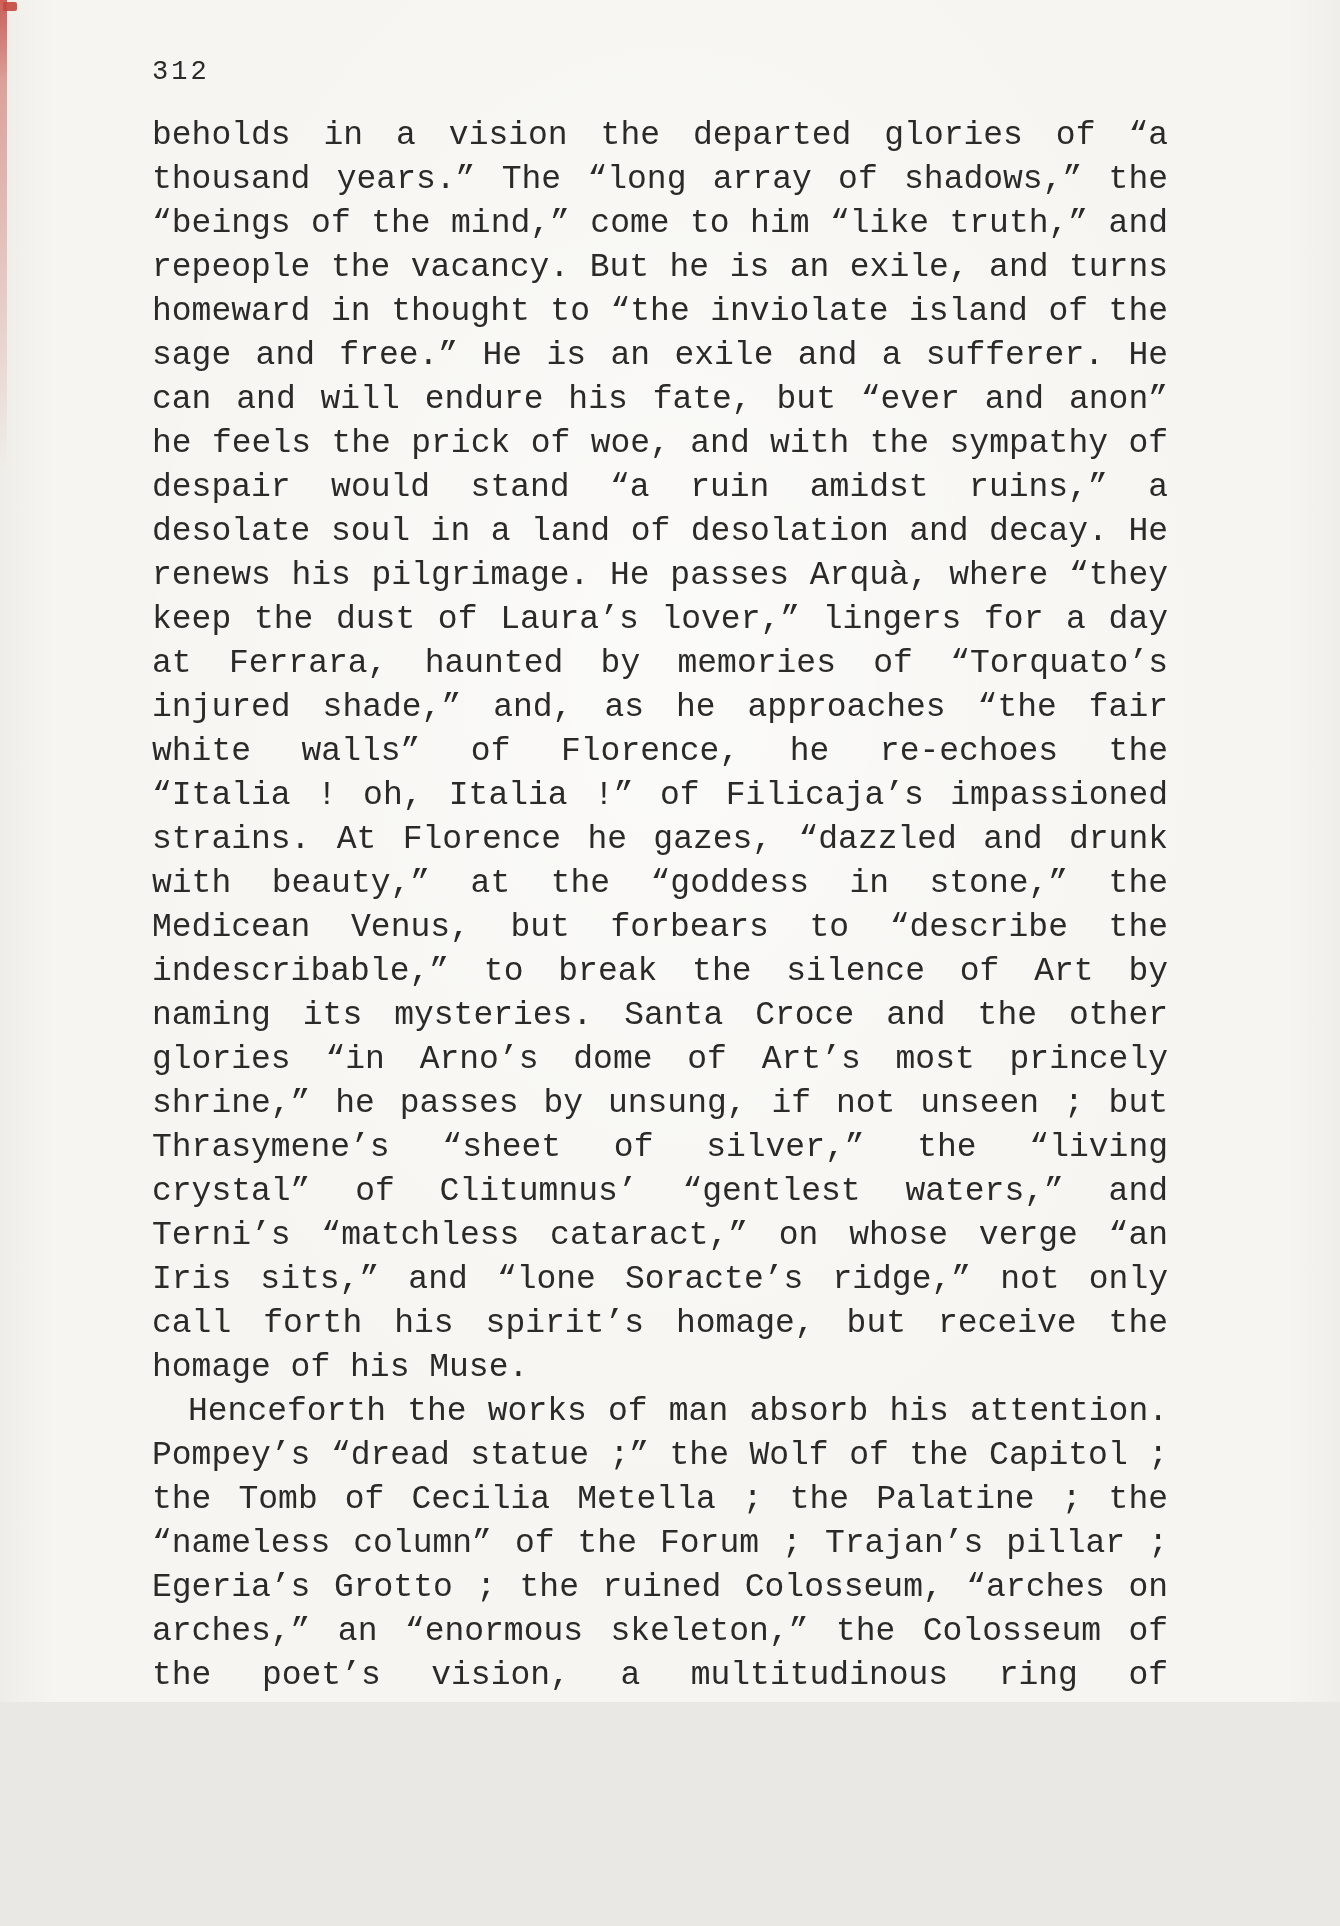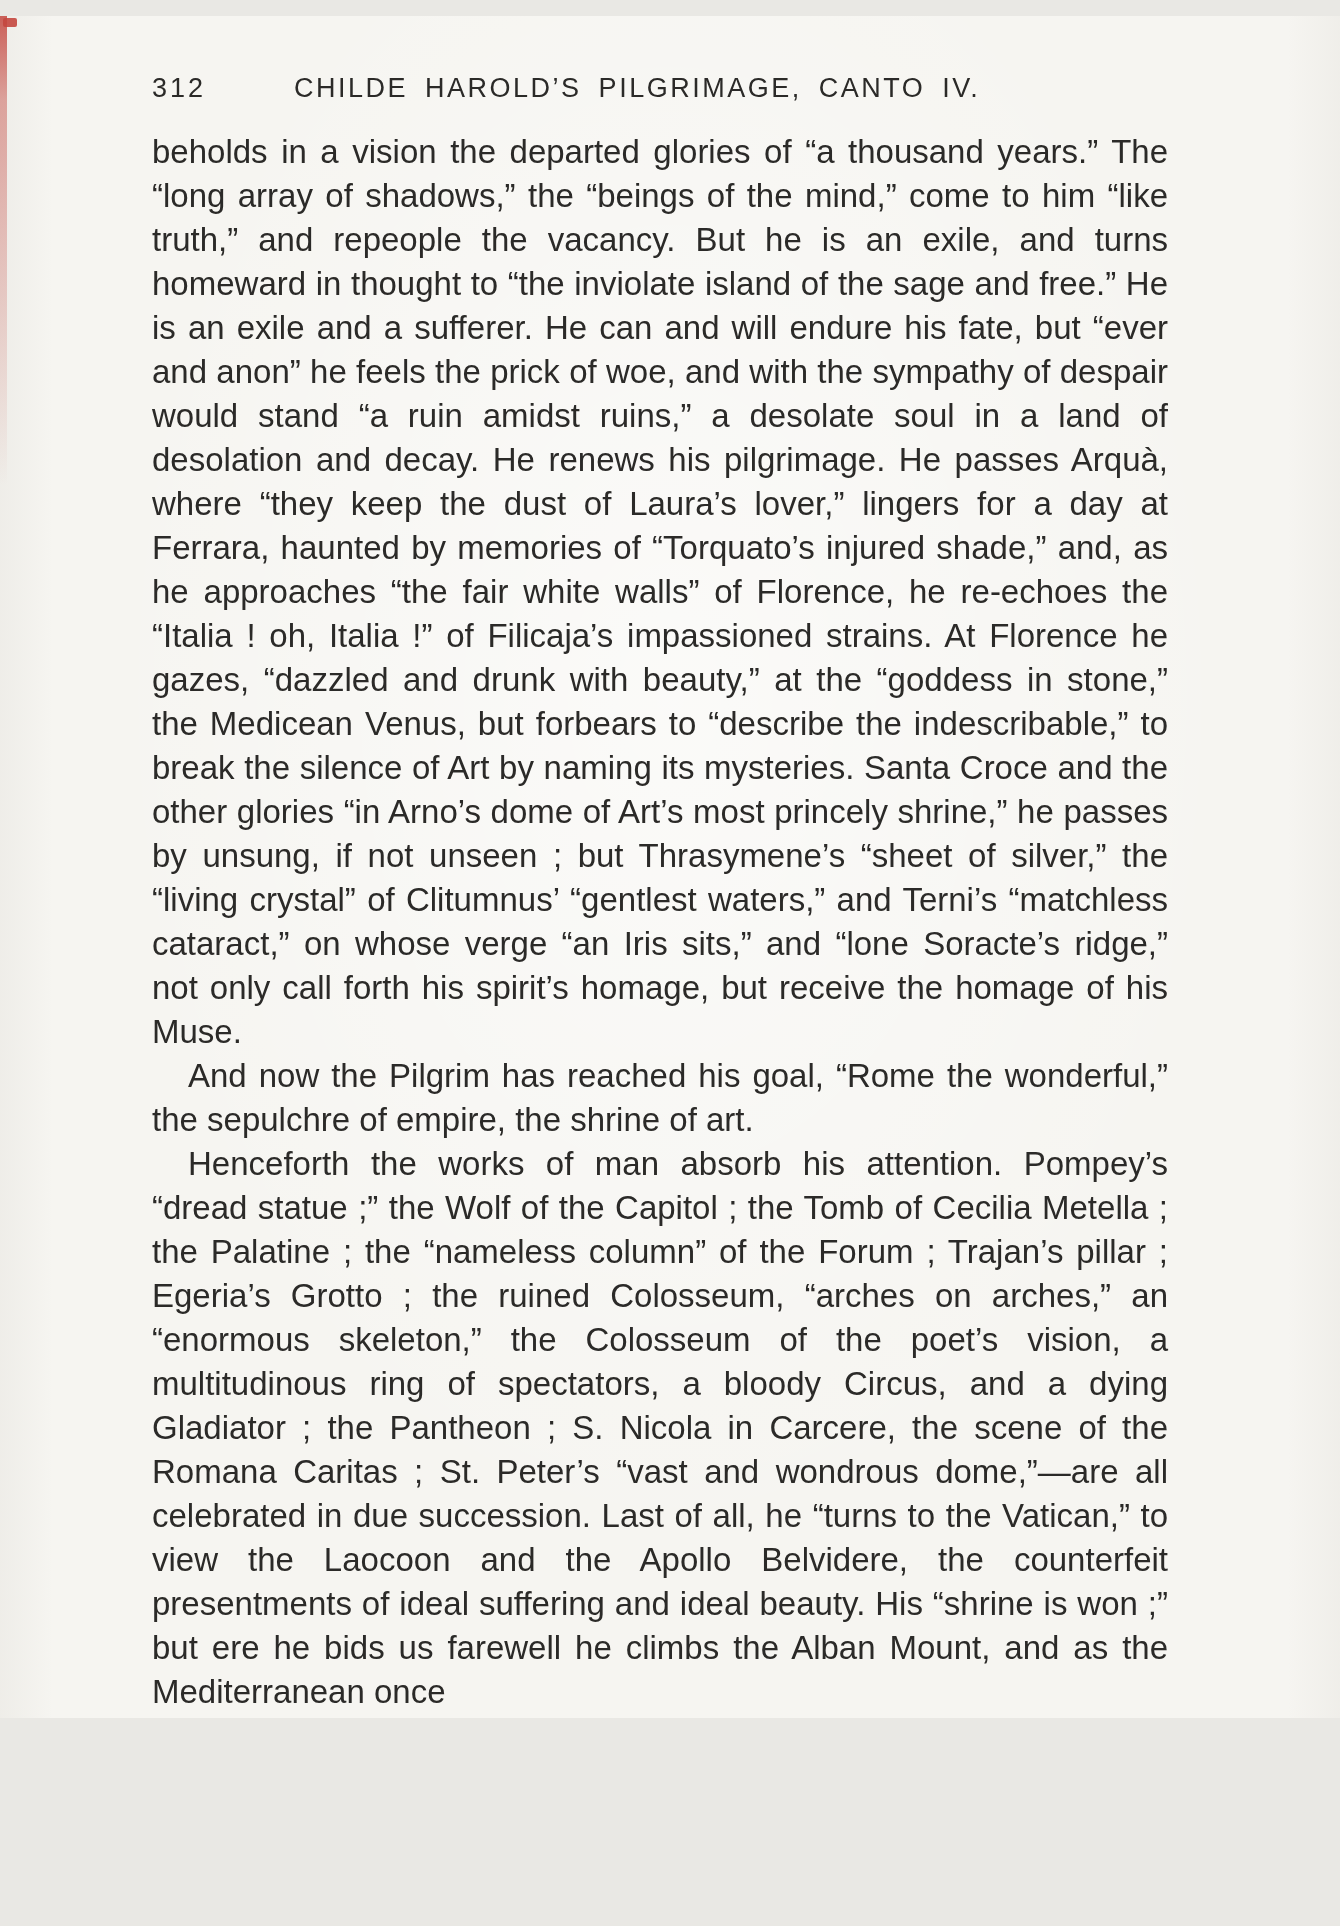--- a/index.html
+++ b/index.html
@@ -4,27 +4,27 @@
 <style>
   html, body {
     margin: 0;
     padding: 0;
     background: #e9e8e4;
   }
   .page {
     position: relative;
     width: 1340px;
     height: 1702px;
-    margin: 16px auto;
+    margin: 0 auto;
     background: #f6f5f1;
     background-image:
       radial-gradient(ellipse at 50% 40%, rgba(255,255,255,0.55) 0%, rgba(255,255,255,0) 60%),
       linear-gradient(to right, rgba(120,110,95,0.06) 0%, rgba(0,0,0,0) 4%, rgba(0,0,0,0) 96%, rgba(120,110,95,0.05) 100%);
     overflow: hidden;
-    font-family: Liberation Sans, sans-serif;
+    font-family: Liberation Mono, monospace;
     color: #2b2a28;
   }
   
   .scan-edge {
     position: absolute;
     left: 0;
     top: 0;
     width: 7px;
     height: 470px;
     background: linear-gradient(to bottom,
@@ -84,21 +84,19 @@
 </style>
 </head>
 <body>
 
 <div class="page">
   <div class="scan-mark"></div>
   <div class="scan-edge"></div>
 
   <header class="running-head">
     <span class="page-num">312</span>
-    <span class="head-title">CHILDE HAROLD’S PILGRIMAGE, CANTO IV.</span>
   </header>
 
   <main class="text-block">
     <p class="para">beholds in a vision the departed glories of “a thousand years.” The “long array of shadows,” the “beings of the mind,” come to him “like truth,” and repeople the vacancy. But he is an exile, and turns homeward in thought to “the inviolate island of the sage and free.” He is an exile and a sufferer. He can and will endure his fate, but “ever and anon” he feels the prick of woe, and with the sympathy of despair would stand “a ruin amidst ruins,” a desolate soul in a land of desolation and decay. He renews his pilgrimage. He passes Arquà, where “they keep the dust of Laura’s lover,” lingers for a day at Ferrara, haunted by memories of “Torquato’s injured shade,” and, as he approaches “the fair white walls” of Florence, he re-echoes the “Italia&nbsp;! oh, Italia&nbsp;!” of Filicaja’s impassioned strains. At Florence he gazes, “dazzled and drunk with beauty,” at the “goddess in stone,” the Medicean Venus, but forbears to “describe the indescribable,” to break the silence of Art by naming its mysteries. Santa Croce and the other glories “in Arno’s dome of Art’s most princely shrine,” he passes by unsung, if not unseen&nbsp;; but Thrasymene’s “sheet of silver,” the “living crystal” of Clitumnus’ “gentlest waters,” and Terni’s “matchless cataract,” on whose verge “an Iris sits,” and “lone Soracte’s ridge,” not only call forth his spirit’s homage, but receive the homage of his Muse.</p>
-    <p class="para indent">And now the Pilgrim has reached his goal, “Rome the wonderful,” the sepulchre of empire, the shrine of art.</p>
     <p class="para indent">Henceforth the works of man absorb his attention. Pompey’s “dread statue&nbsp;;” the Wolf of the Capitol&nbsp;; the Tomb of Cecilia Metella&nbsp;; the Palatine&nbsp;; the “nameless column” of the Forum&nbsp;; Trajan’s pillar&nbsp;; Egeria’s Grotto&nbsp;; the ruined Colosseum, “arches on arches,” an “enormous skeleton,” the Colosseum of the poet’s vision, a multitudinous ring of spectators, a bloody Circus, and a dying Gladiator&nbsp;; the Pantheon&nbsp;; S. Nicola in Carcere, the scene of the Romana Caritas&nbsp;; St. Peter’s “vast and wondrous dome,”—are all celebrated in due succession. Last of all, he “turns to the Vatican,” to view the Laocoon and the Apollo Belvidere, the counterfeit presentments of ideal suffering and ideal beauty. His “shrine is won&nbsp;;” but ere he bids us farewell he climbs the Alban Mount, and as the Mediterranean once</p>
   </main>
 </div>
 
 </body></html>

